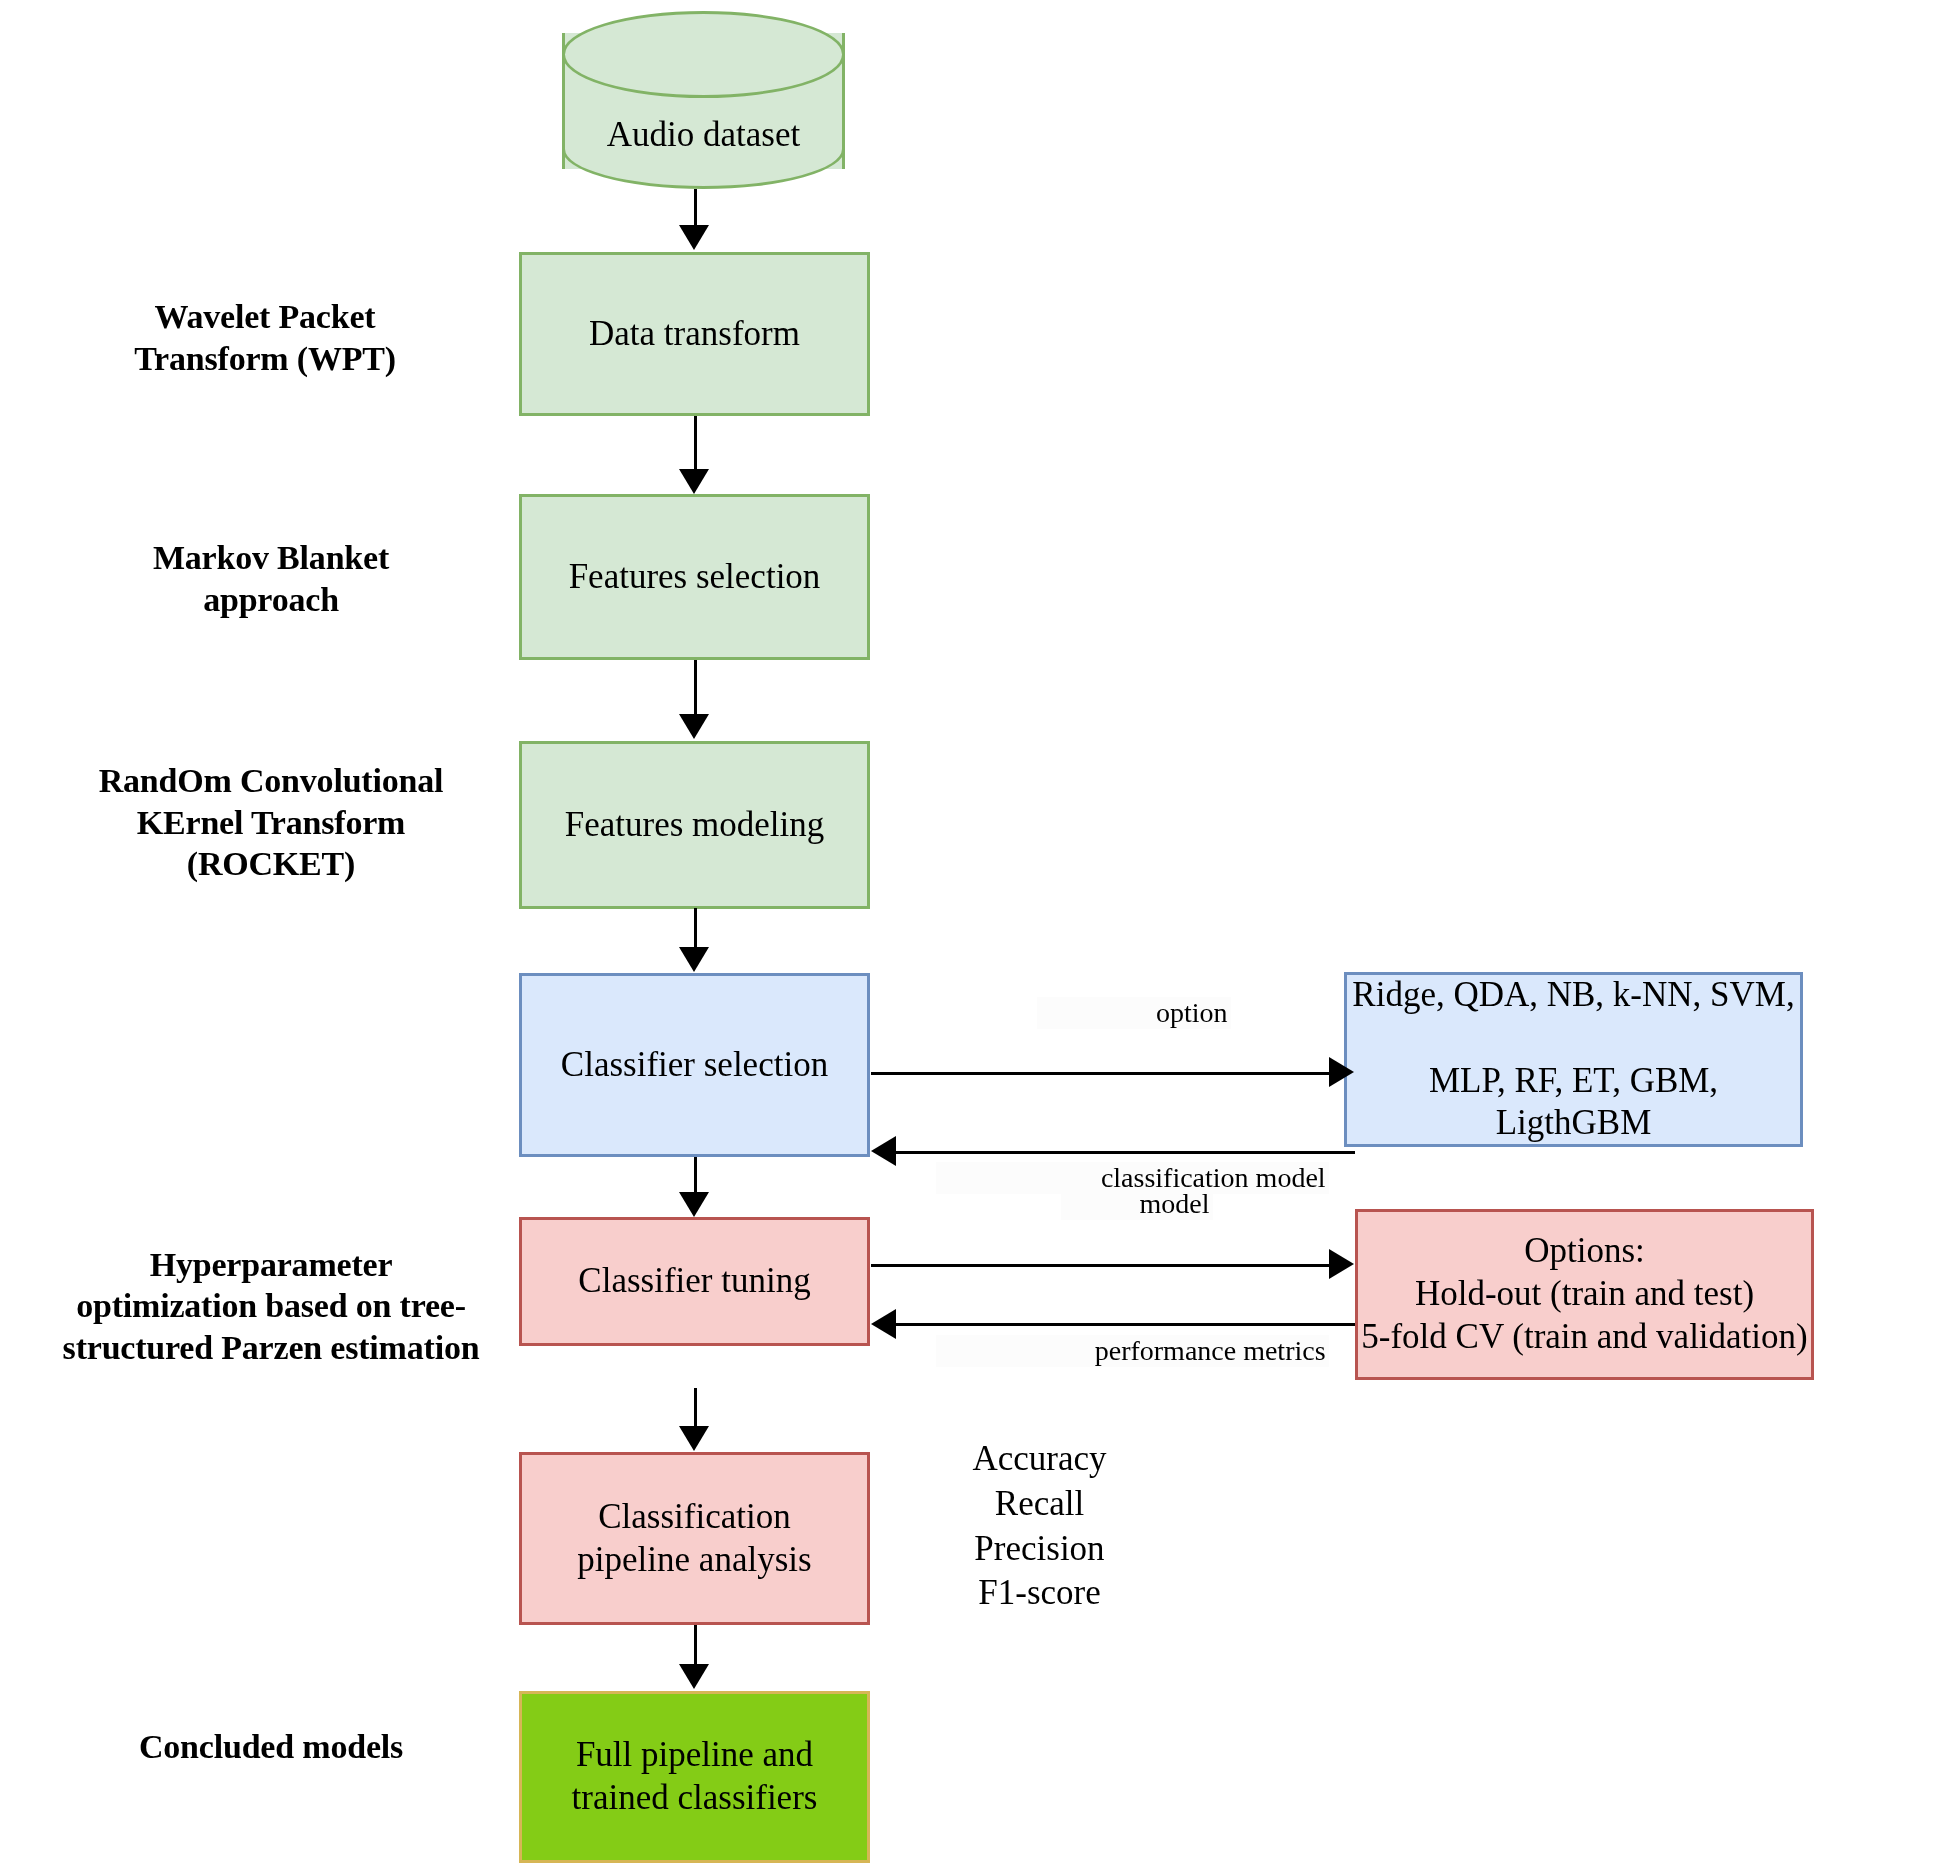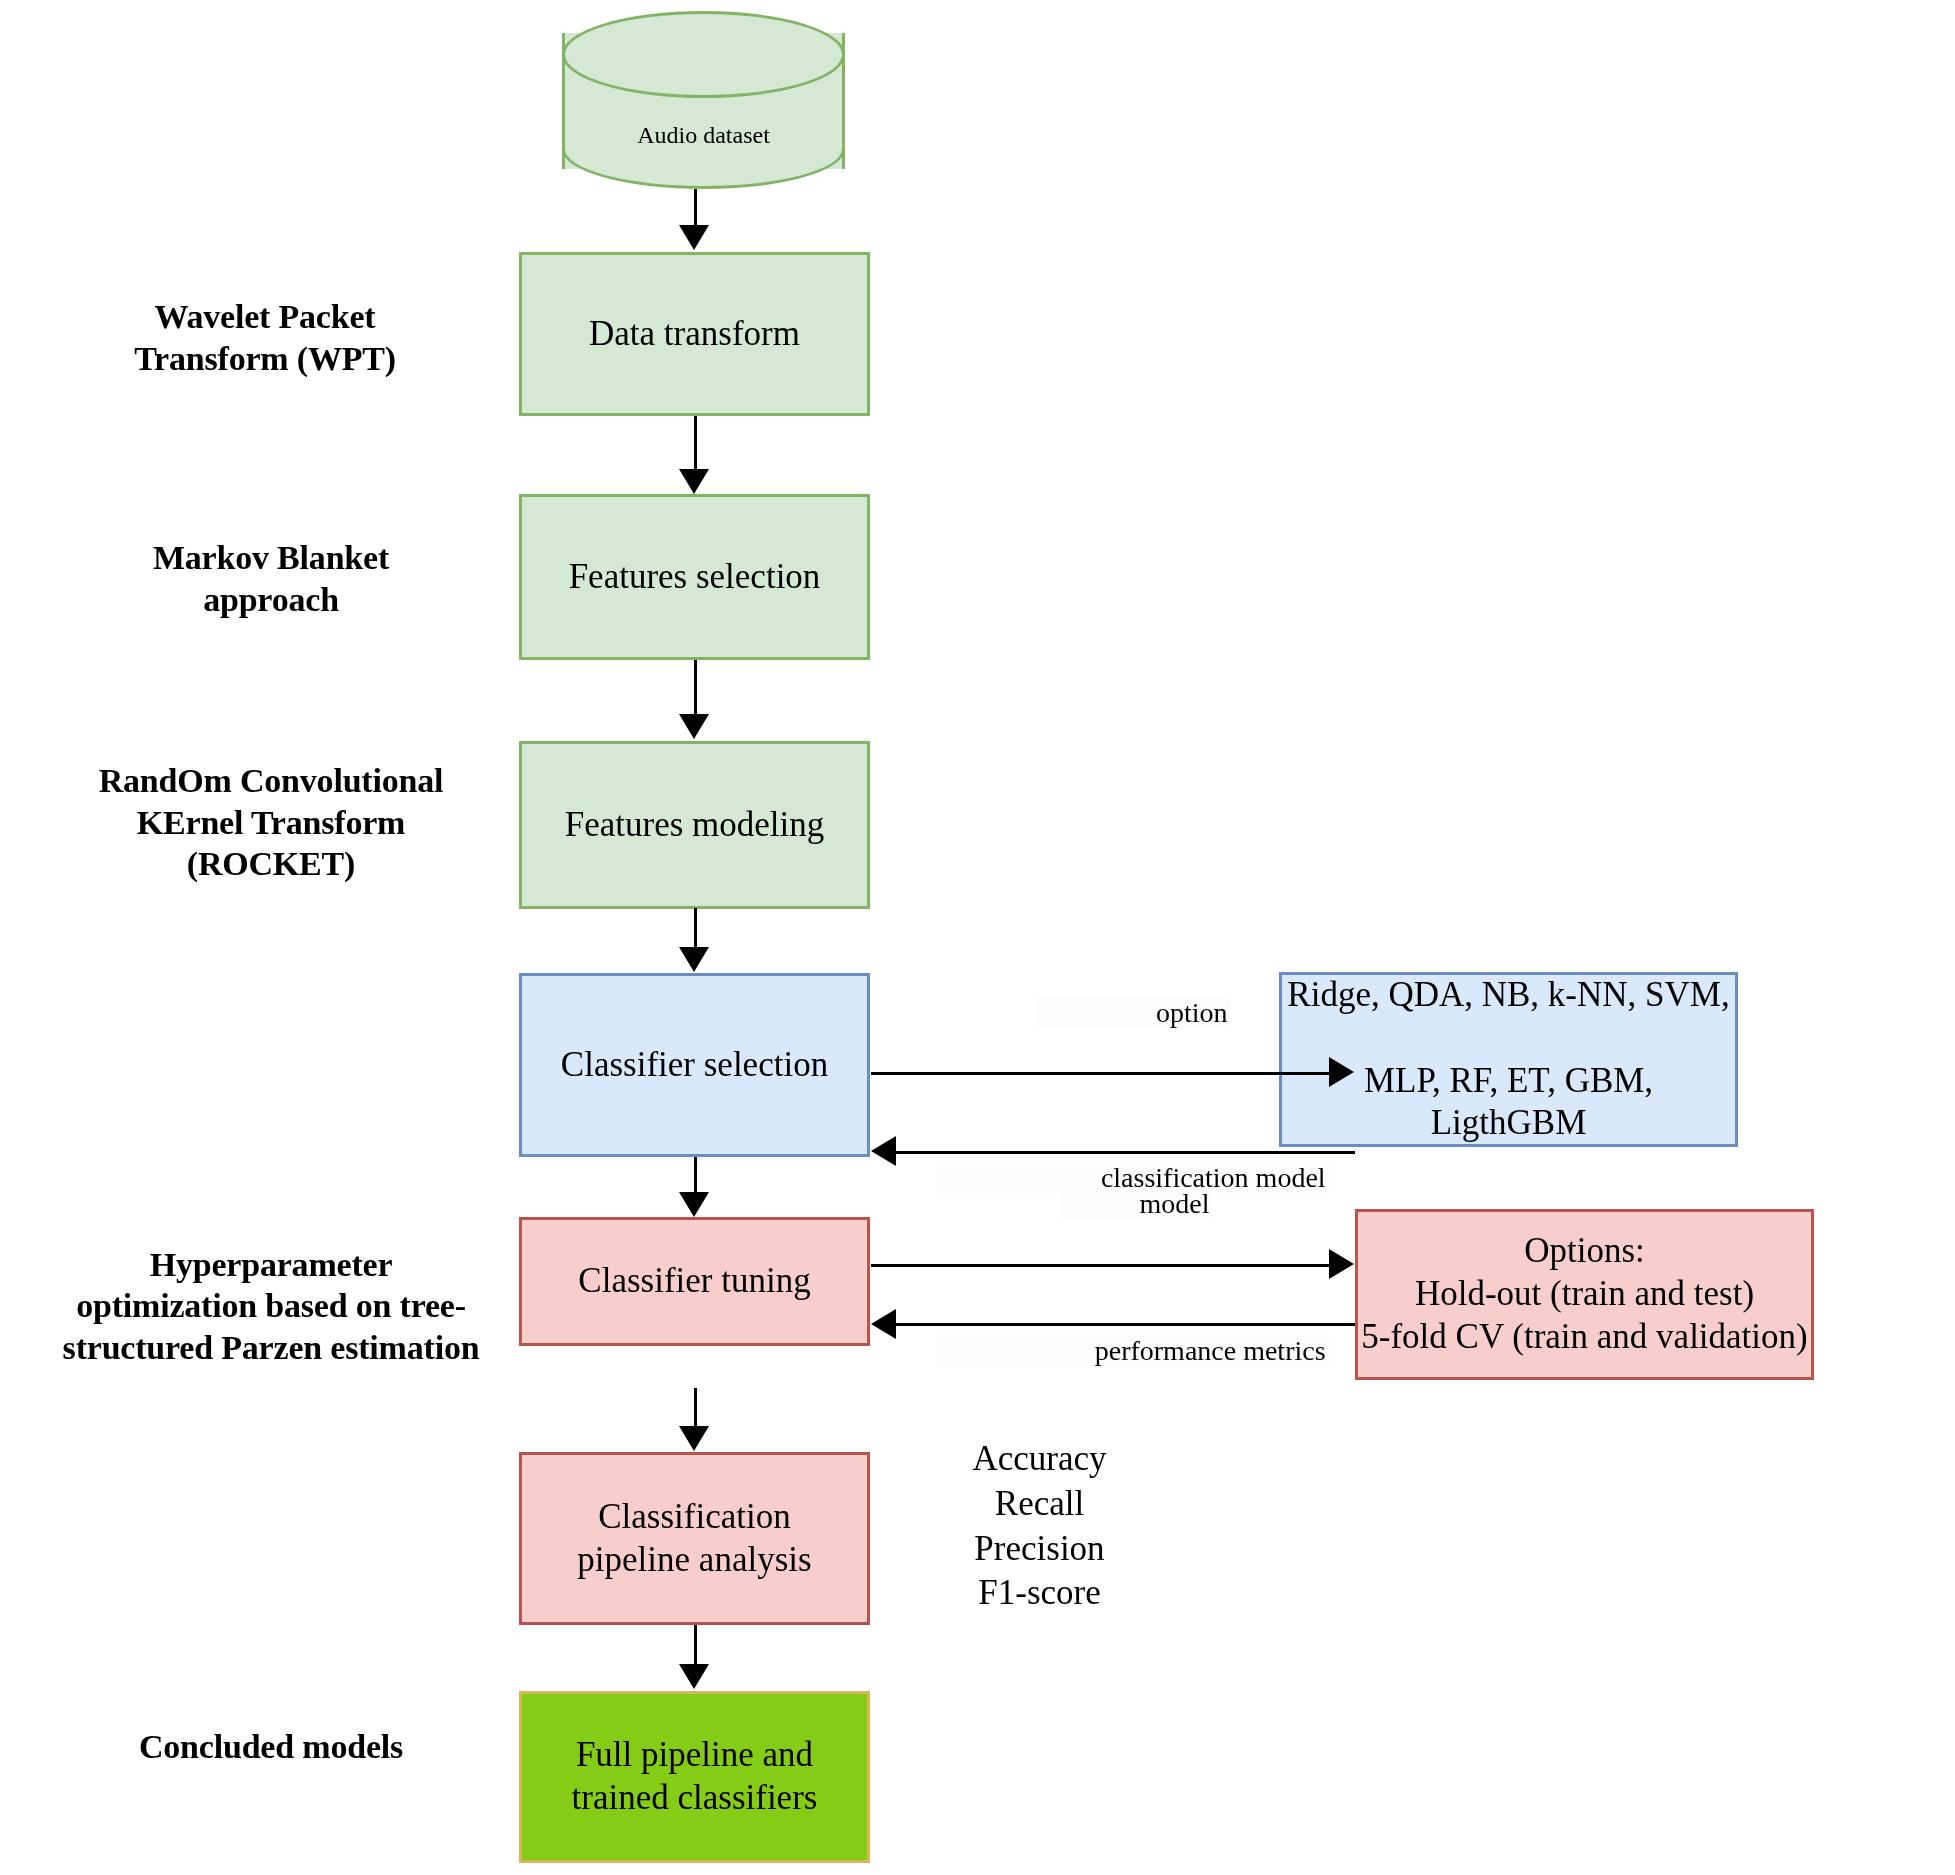--- a/index.html
+++ b/index.html
@@ -83,21 +83,21 @@
     clip-path: inset(50% 0 0 0);
   }
   .cyl-label {
     position: absolute;
     left: 0; right: 0;
     top: 88px;
     height: 72px;
     display: flex;
     align-items: center;
     justify-content: center;
-    font-size: 24px;
+    font-size: 35px;
     z-index: 3;
   }
 
   
   .v-line {
     position: absolute;
     width: 3px;
     background: #000;
   }
   .v-arrow-head {
@@ -197,21 +197,21 @@
     <span>Features modeling</span>
   </div>
 
   <div class="abs v-line" style="left:694px; top:908px; height:40px;"></div>
   <div class="abs v-arrow-head" style="left:679px; top:947px;"></div>
 
   <div class="abs node node-blue" style="left:519px; top:973px; width:351px; height:184px;text-align:center;">
     <span>Classifier selection</span>
   </div>
 
-  <div class="abs node node-blue" style="left:1279px; top:972px; width:459px; height:175px; font-size:35px;">
+  <div class="abs node node-blue" style="left:1344px; top:972px; width:459px; height:175px; font-size:35px;">
     <span>Ridge, QDA, NB, k-NN, SVM,
 
 MLP, RF, ET, GBM, LigthGBM</span>
   </div>
 
   <div class="abs h-line" style="left:871px; top:1072px; width:461px;"></div>
   <div class="abs h-arrow-right" style="left:1329px; top:1057px;"></div>
   <div class="edge-label" style="left:1037px; top:997px; width:187px;">option</div>
 
   <div class="abs h-line" style="left:896px; top:1151px; width:459px;"></div>

